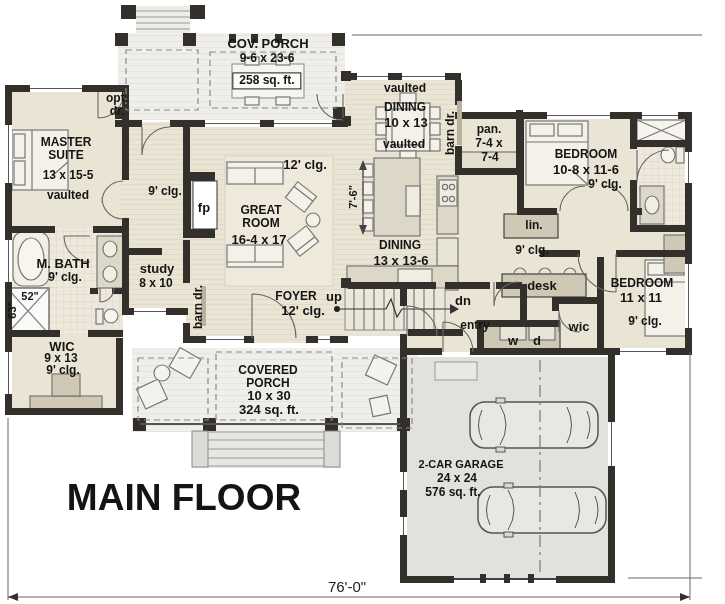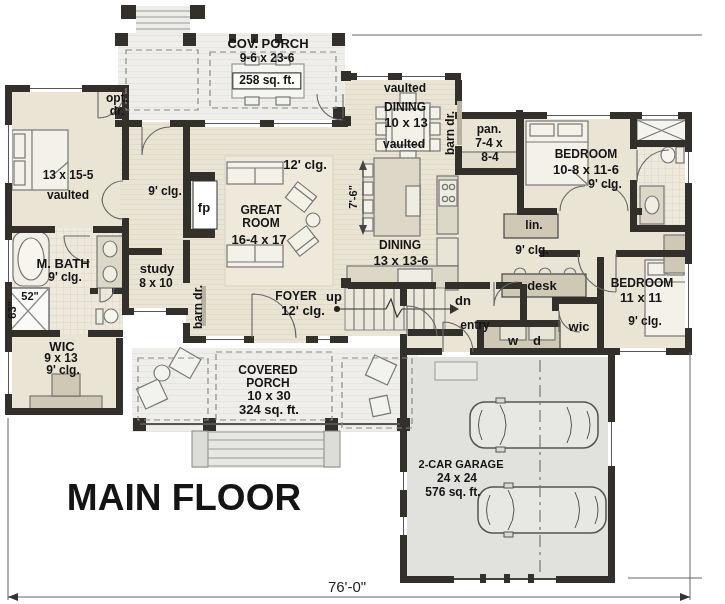--- a/index.html
+++ b/index.html
@@ -406,35 +406,36 @@
     <polygon points="715,558 719,568 723,558" fill="#333" stroke="none"></polygon>
     <polygon points="18,593 8,597 18,601" fill="#333" stroke="none"></polygon>
     <polygon points="680,593 690,597 680,601" fill="#333" stroke="none"></polygon>
   </g>
 </svg>
 
   <div class="lbl fs13" style="left:268px;top:44px">COV. PORCH</div>
   <div class="lbl fs12" style="left:267px;top:59px">9-6 x 23-6</div>
   <div class="lbl fs12 box" style="left:267px;top:81px">258 sq. ft.</div>
   <div class="lbl fs12 wrap" style="left:117px;top:105px;width:34px">opt. dr.</div>
+  <div class="lbl fs14 wrap" style="left:66px;top:149px;width:88px">MASTER SUITE</div>
   <div class="lbl fs12" style="left:68px;top:176px">13 x 15-5</div>
   <div class="lbl fs12" style="left:68px;top:196px">vaulted</div>
   <div class="lbl fs12" style="left:165px;top:192px">9' clg.</div>
   <div class="lbl fs13" style="left:204px;top:208px">fp</div>
   <div class="lbl fs13" style="left:305px;top:165px">12' clg.</div>
   <div class="lbl fs14 wrap" style="left:261px;top:217px;width:78px">GREAT ROOM</div>
   <div class="lbl fs13" style="left:259px;top:240px">16-4 x 17</div>
   <div class="lbl fs12" style="left:405px;top:89px">vaulted</div>
   <div class="lbl fs14" style="left:405px;top:108px">DINING</div>
   <div class="lbl fs13" style="left:406px;top:123px">10 x 13</div>
   <div class="lbl fs12" style="left:404px;top:145px">vaulted</div>
   <div class="lbl fs12 rot" style="left:451px;top:133px">barn dr.</div>
   <div class="lbl fs12" style="left:489px;top:130px">pan.</div>
   <div class="lbl fs12" style="left:489px;top:144px">7-4 x</div>
-  <div class="lbl fs12" style="left:490px;top:158px">8-4</div>
+  <div class="lbl fs12" style="left:490px;top:158px">7-4</div>
   <div class="lbl fs11 rot" style="left:353px;top:197px">7'-6"</div>
   <div class="lbl fs14" style="left:400px;top:246px">DINING</div>
   <div class="lbl fs13" style="left:401px;top:261px">13 x 13-6</div>
   <div class="lbl fs14" style="left:586px;top:155px">BEDROOM</div>
   <div class="lbl fs13" style="left:586px;top:170px">10-8 x 11-6</div>
   <div class="lbl fs12" style="left:605px;top:185px">9' clg.</div>
   <div class="lbl fs12" style="left:534px;top:226px">lin.</div>
   <div class="lbl fs12" style="left:532px;top:251px">9' clg.</div>
   <div class="lbl fs13" style="left:542px;top:286px">desk</div>
   <div class="lbl fs14" style="left:642px;top:284px">BEDROOM</div>

